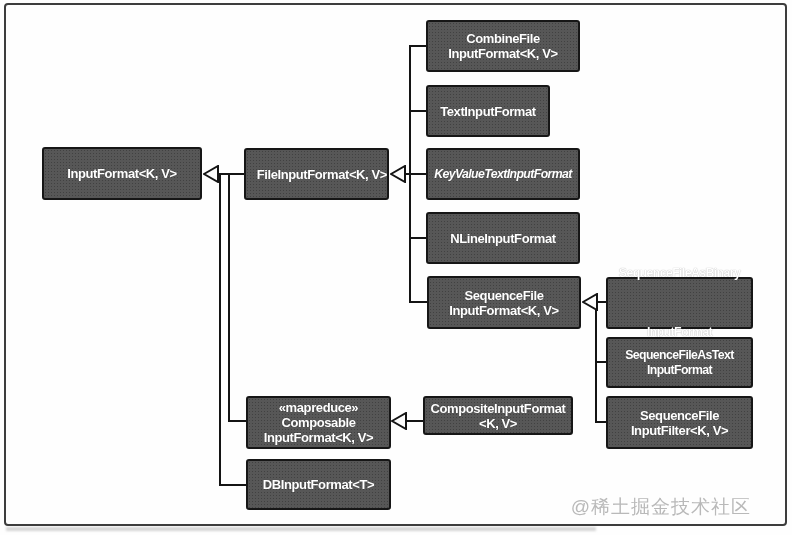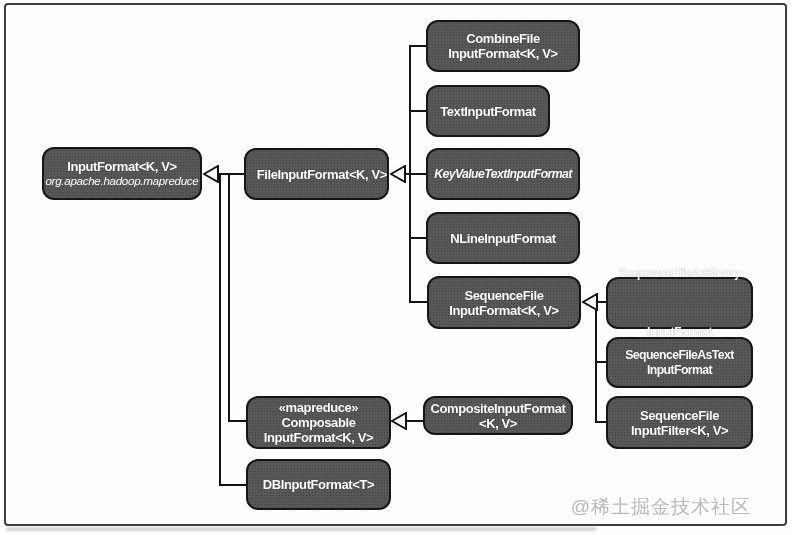--- a/index.html
+++ b/index.html
@@ -13,21 +13,21 @@
   }
   .smudge {
     position:absolute; left:6px; top:527px; width:590px; height:4px;
     background:#cccccc; filter:blur(1.2px); opacity:.8;
   }
   .node {
     position:absolute; box-sizing:border-box;
     background-color:#575757;
     background-image:radial-gradient(rgba(15,15,15,0.30) 0.8px, transparent 0.9px);
     background-size:3px 3px;
-    border:2px solid #161616; border-radius:12px;
+    border:2px solid #161616; border-radius:3px;
     display:flex; flex-direction:column; align-items:center; justify-content:center;
     color:#ffffff; text-align:center;
   }
   .node .t {
     font-weight:bold; font-size:13px; line-height:15px;
     letter-spacing:-0.4px; white-space:nowrap;
     text-shadow:0 0 1px rgba(0,0,0,0.4);
   }
   .node.narrow .t { font-size:12.3px; letter-spacing:-0.6px; }
   .node .sub {
@@ -89,21 +89,20 @@
       <polygon points="1,9 15,1 15,17" fill="#fcfcfc" stroke="#141414" stroke-width="2"></polygon>
     </svg>
 
   <div class="h" style="left:407px; top:420px; width:16px;"></div>
   <svg class="tri" style="left:391px; top:412px;" viewBox="0 0 16 18">
       <polygon points="1,9 15,1 15,17" fill="#fcfcfc" stroke="#141414" stroke-width="2"></polygon>
     </svg>
 
   <div class="node" id="n-inputFormat">
     <div class="t">InputFormat&lt;K, V&gt;</div>
-    <div class="sub">org.apache.hadoop.mapreduce</div>
   </div>
 
   <div class="node" id="n-fileInputFormat">
     <div class="t">FileInputFormat&lt;K, V&gt;</div>
   </div>
 
   <div class="node" id="n-combineFile">
     <div class="t">CombineFile</div>
     <div class="t">InputFormat&lt;K, V&gt;</div>
   </div>

